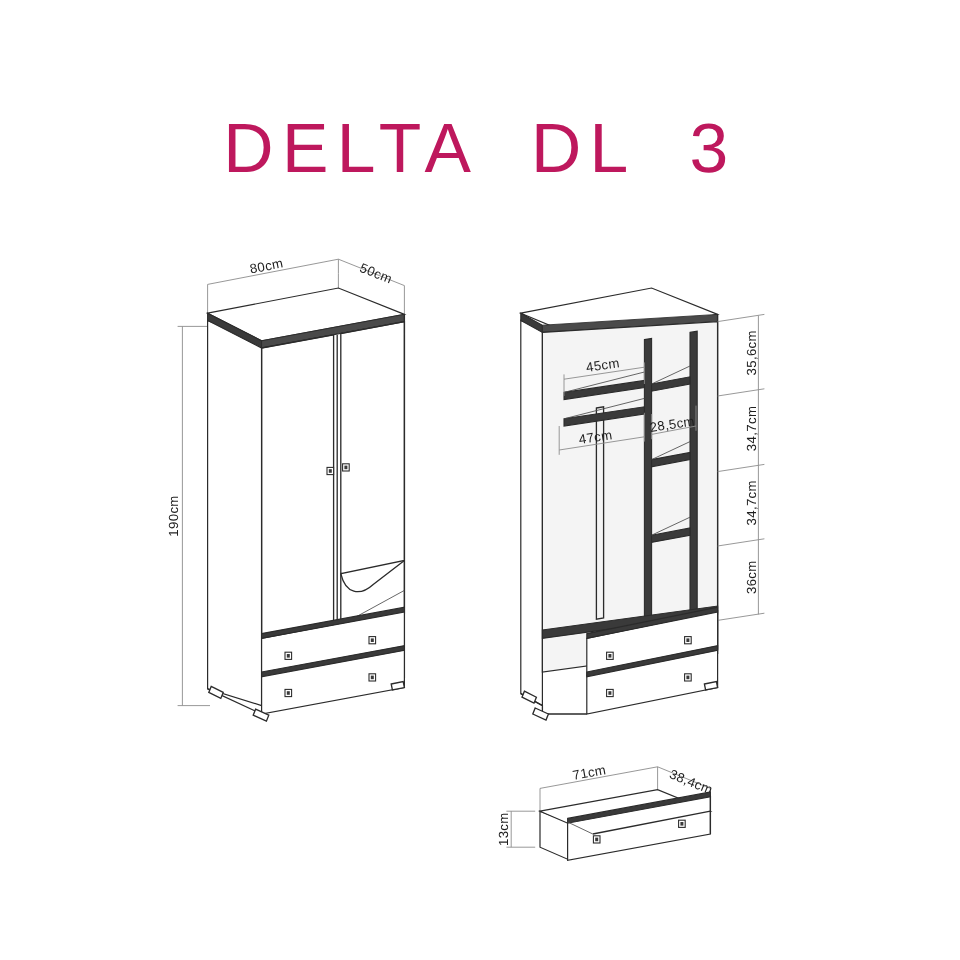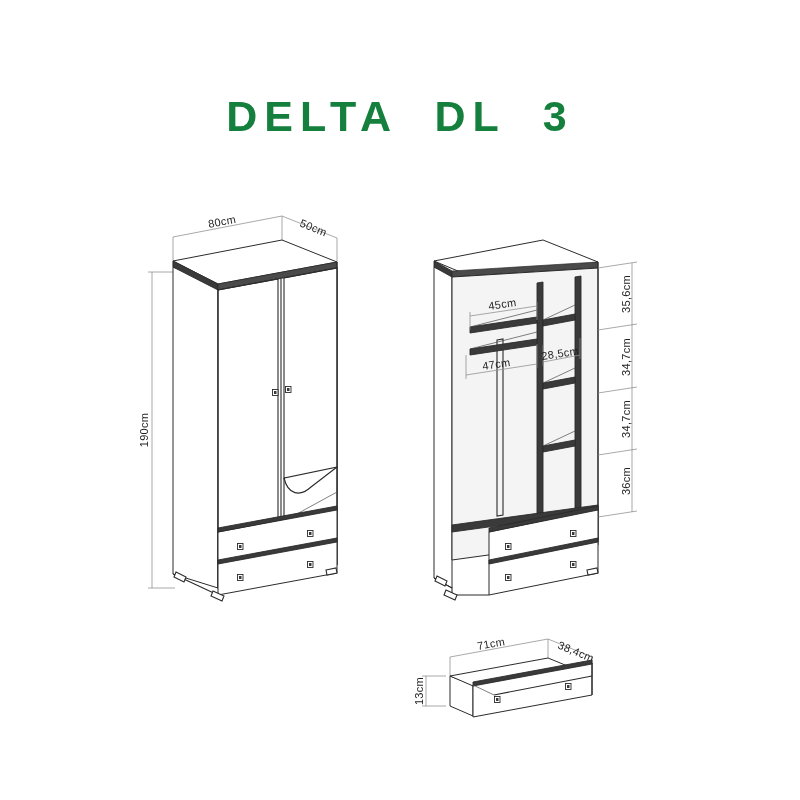--- a/index.html
+++ b/index.html
@@ -21,24 +21,24 @@
     height: 800px;
     background: #ffffff;
   }
   .title {
     position: absolute;
     left: 0;
     top: 95px;
     width: 800px;
     text-align: center;
     font-family: "Liberation Sans", sans-serif;
-    font-size: 43px;
-    font-weight: 700;
+    font-size: 58px;
+    font-weight: 400;
     letter-spacing: 7px;
-    color: #15803d;
+    color: #be185d;
     white-space: pre;
     line-height: 1;
     -webkit-text-stroke: 0px;
   }
   svg { display: block; }
   .ol   { fill: none; stroke: #2b2b2b; stroke-width: 1.1; stroke-linejoin: miter; }
   .olf  { fill: #ffffff; stroke: #2b2b2b; stroke-width: 1.1; stroke-linejoin: miter; }
   .thick{ fill: #3a3a3a; stroke: #2b2b2b; stroke-width: 0.9; }
   .thin { fill: none; stroke: #4a4a4a; stroke-width: 0.7; }
   .dim  { fill: none; stroke: #8c8c8c; stroke-width: 0.75; }

